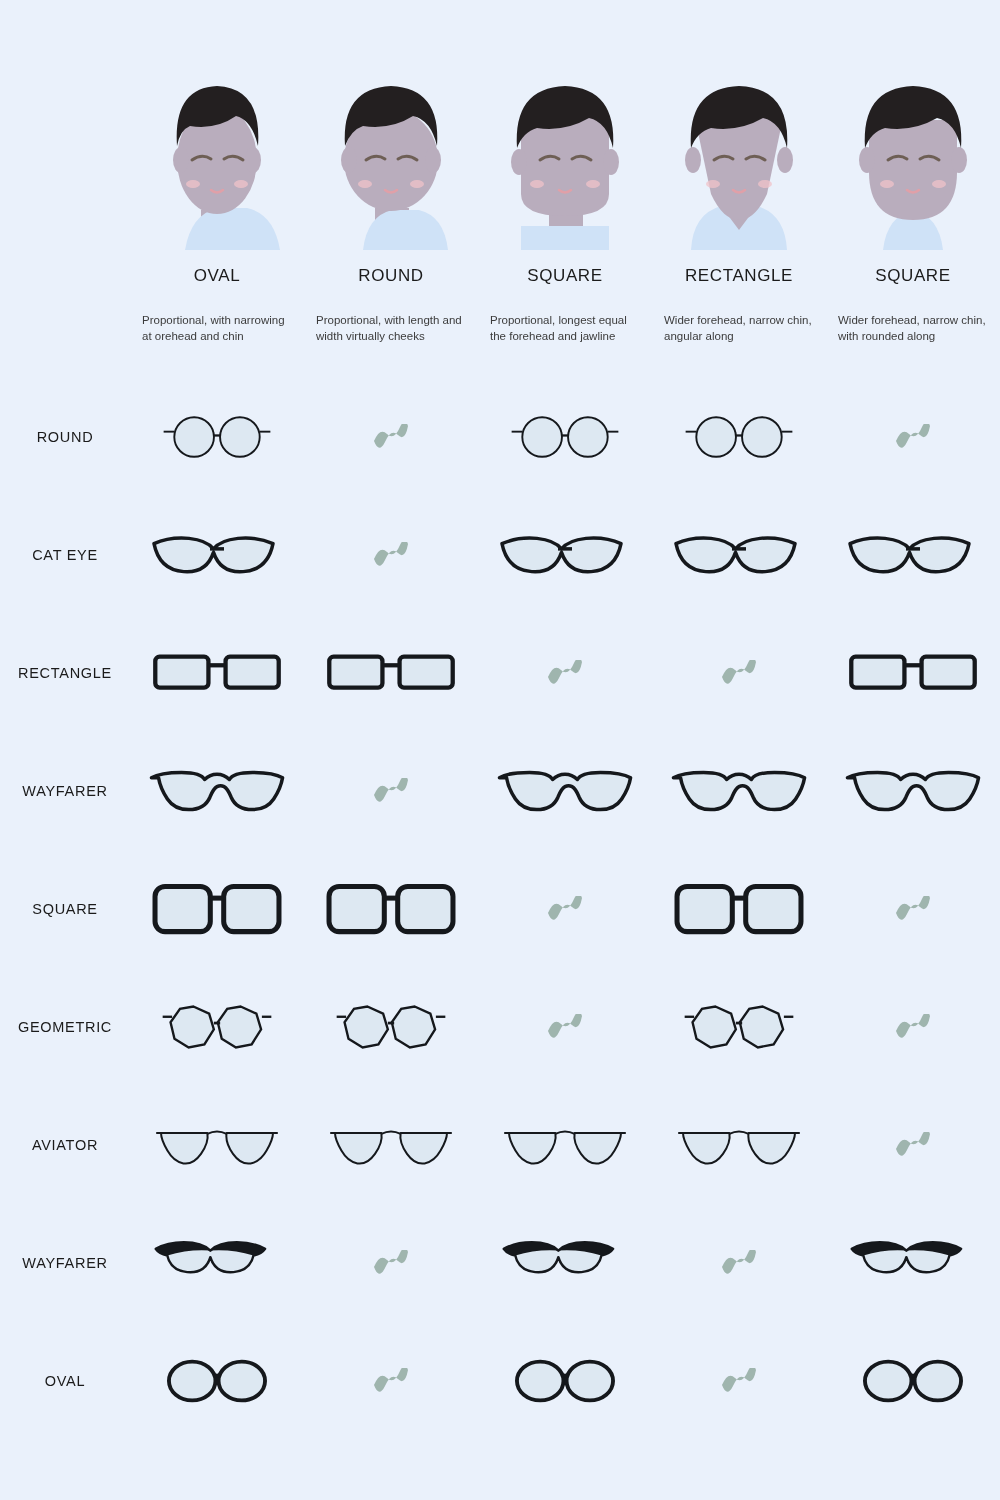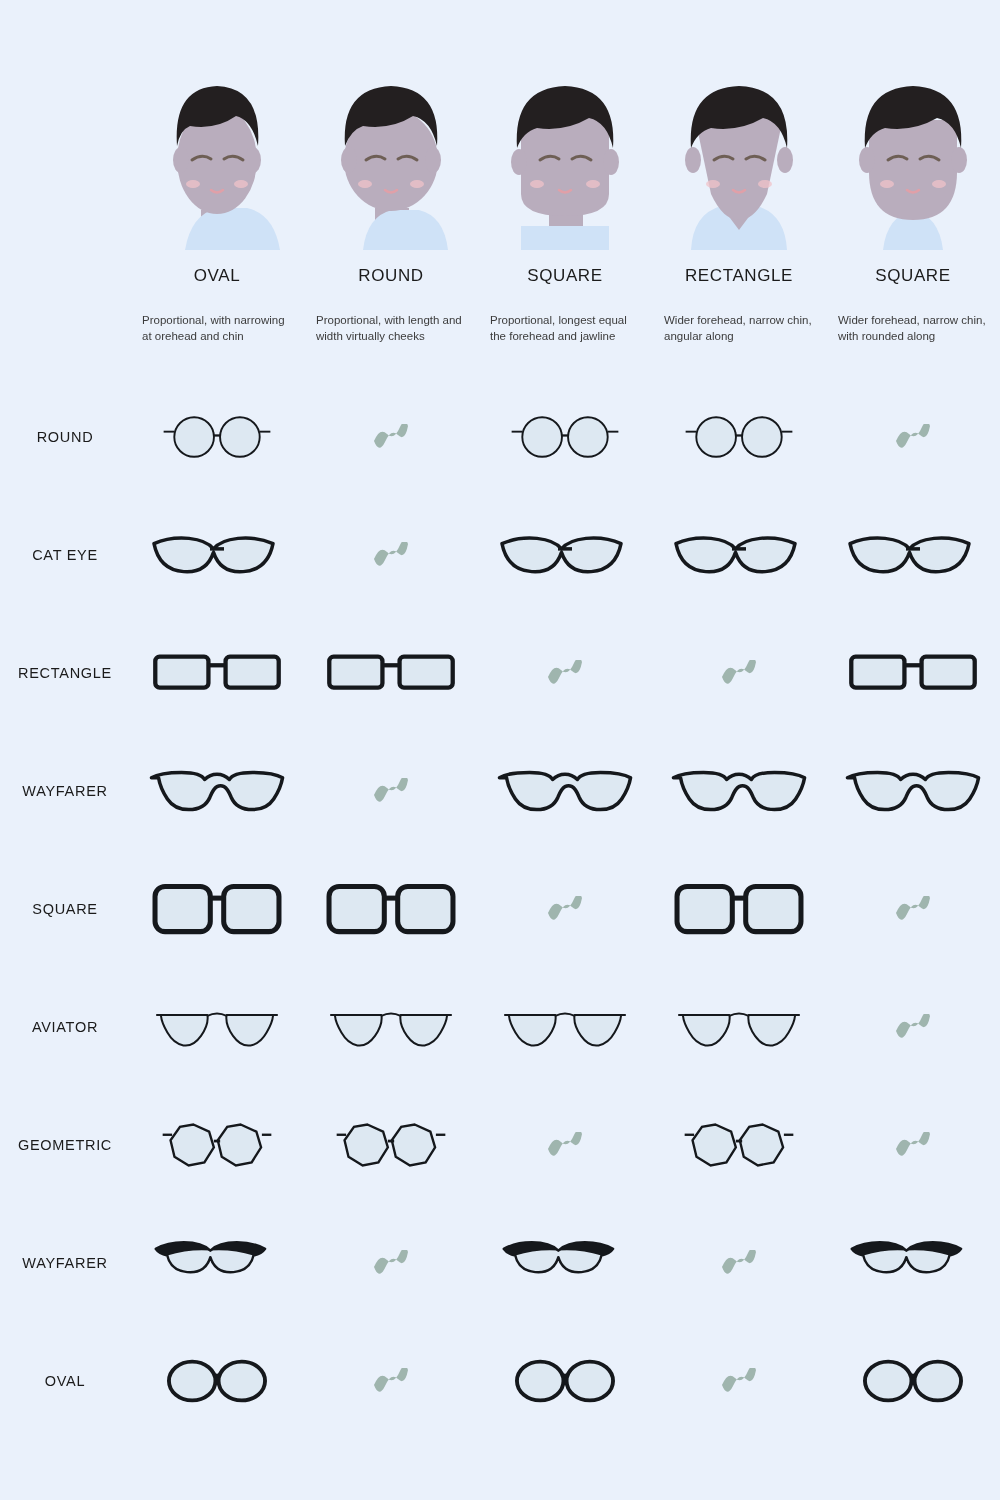--- a/index.html
+++ b/index.html
@@ -370,20 +370,62 @@
             </svg>
           </div>
           <div class="cell">
             <svg class="squiggle" viewBox="0 0 40 26" width="40" height="26">
               <path d="M3 17 q6-14 13-7 q7 7 13-7 q5-10 8-1 q-3 16-10 9 q-7-7-13 7 q-6 12-11 -1 z" fill="#9fb5ae"></path>
             </svg>
           </div>
         </div>
       </div>
       <div class="row">
+        <div class="row-label">GEOMETRIC</div>
+        <div class="cells">
+          <div class="cell">
+            <svg viewBox="0 0 160 70" width="126" height="56">
+              <path d="M50 9 l20 9 l6 20 l-12 19 l-20 4 l-18-11 l-5-21 l12-17 z" fill="#dde8f2" stroke="#15181c" stroke-width="3"></path>
+              <path d="M110 9 l20 9 l6 20 l-12 19 l-20 4 l-18-11 l-5-21 l12-17 z" fill="#dde8f2" stroke="#15181c" stroke-width="3"></path>
+              <path d="M76 30 h8" stroke="#15181c" stroke-width="3.5"></path>
+              <path d="M23 22 h-12" stroke="#15181c" stroke-width="3"></path>
+              <path d="M137 22 h12" stroke="#15181c" stroke-width="3"></path>
+            </svg>
+          </div>
+          <div class="cell">
+            <svg viewBox="0 0 160 70" width="126" height="56">
+              <path d="M50 9 l20 9 l6 20 l-12 19 l-20 4 l-18-11 l-5-21 l12-17 z" fill="#dde8f2" stroke="#15181c" stroke-width="3"></path>
+              <path d="M110 9 l20 9 l6 20 l-12 19 l-20 4 l-18-11 l-5-21 l12-17 z" fill="#dde8f2" stroke="#15181c" stroke-width="3"></path>
+              <path d="M76 30 h8" stroke="#15181c" stroke-width="3.5"></path>
+              <path d="M23 22 h-12" stroke="#15181c" stroke-width="3"></path>
+              <path d="M137 22 h12" stroke="#15181c" stroke-width="3"></path>
+            </svg>
+          </div>
+          <div class="cell">
+            <svg class="squiggle" viewBox="0 0 40 26" width="40" height="26">
+              <path d="M3 17 q6-14 13-7 q7 7 13-7 q5-10 8-1 q-3 16-10 9 q-7-7-13 7 q-6 12-11 -1 z" fill="#9fb5ae"></path>
+            </svg>
+          </div>
+          <div class="cell">
+            <svg viewBox="0 0 160 70" width="126" height="56">
+              <path d="M50 9 l20 9 l6 20 l-12 19 l-20 4 l-18-11 l-5-21 l12-17 z" fill="#dde8f2" stroke="#15181c" stroke-width="3"></path>
+              <path d="M110 9 l20 9 l6 20 l-12 19 l-20 4 l-18-11 l-5-21 l12-17 z" fill="#dde8f2" stroke="#15181c" stroke-width="3"></path>
+              <path d="M76 30 h8" stroke="#15181c" stroke-width="3.5"></path>
+              <path d="M23 22 h-12" stroke="#15181c" stroke-width="3"></path>
+              <path d="M137 22 h12" stroke="#15181c" stroke-width="3"></path>
+            </svg>
+          </div>
+          <div class="cell">
+            <svg class="squiggle" viewBox="0 0 40 26" width="40" height="26">
+              <path d="M3 17 q6-14 13-7 q7 7 13-7 q5-10 8-1 q-3 16-10 9 q-7-7-13 7 q-6 12-11 -1 z" fill="#9fb5ae"></path>
+            </svg>
+          </div>
+        </div>
+      </div>
+      <div class="row">
         <div class="row-label">AVIATOR</div>
         <div class="cells">
           <div class="cell">
             <svg viewBox="0 0 160 70" width="128" height="56">
               <path d="M10 20 h58 q2 12-8 26 q-10 14-22 12 q-12-2-20-16 q-8-14-8-22 z" fill="#dde8f2" stroke="#15181c" stroke-width="2.5" stroke-linejoin="round"></path>
               <path d="M92 20 h58 q0 8-8 22 q-8 14-20 16 q-12 2-22-12 q-10-14-8-26 z" fill="#dde8f2" stroke="#15181c" stroke-width="2.5" stroke-linejoin="round"></path>
               <path d="M68 21 q12-6 24 0" stroke="#15181c" stroke-width="2.5" fill="none"></path>
               <path d="M10 20 h-6" stroke="#15181c" stroke-width="2.5"></path>
               <path d="M150 20 h6" stroke="#15181c" stroke-width="2.5"></path>
             </svg>
@@ -416,62 +458,20 @@
             </svg>
           </div>
           <div class="cell">
             <svg class="squiggle" viewBox="0 0 40 26" width="40" height="26">
               <path d="M3 17 q6-14 13-7 q7 7 13-7 q5-10 8-1 q-3 16-10 9 q-7-7-13 7 q-6 12-11 -1 z" fill="#9fb5ae"></path>
             </svg>
           </div>
         </div>
       </div>
       <div class="row">
-        <div class="row-label">GEOMETRIC</div>
-        <div class="cells">
-          <div class="cell">
-            <svg viewBox="0 0 160 70" width="126" height="56">
-              <path d="M50 9 l20 9 l6 20 l-12 19 l-20 4 l-18-11 l-5-21 l12-17 z" fill="#dde8f2" stroke="#15181c" stroke-width="3"></path>
-              <path d="M110 9 l20 9 l6 20 l-12 19 l-20 4 l-18-11 l-5-21 l12-17 z" fill="#dde8f2" stroke="#15181c" stroke-width="3"></path>
-              <path d="M76 30 h8" stroke="#15181c" stroke-width="3.5"></path>
-              <path d="M23 22 h-12" stroke="#15181c" stroke-width="3"></path>
-              <path d="M137 22 h12" stroke="#15181c" stroke-width="3"></path>
-            </svg>
-          </div>
-          <div class="cell">
-            <svg viewBox="0 0 160 70" width="126" height="56">
-              <path d="M50 9 l20 9 l6 20 l-12 19 l-20 4 l-18-11 l-5-21 l12-17 z" fill="#dde8f2" stroke="#15181c" stroke-width="3"></path>
-              <path d="M110 9 l20 9 l6 20 l-12 19 l-20 4 l-18-11 l-5-21 l12-17 z" fill="#dde8f2" stroke="#15181c" stroke-width="3"></path>
-              <path d="M76 30 h8" stroke="#15181c" stroke-width="3.5"></path>
-              <path d="M23 22 h-12" stroke="#15181c" stroke-width="3"></path>
-              <path d="M137 22 h12" stroke="#15181c" stroke-width="3"></path>
-            </svg>
-          </div>
-          <div class="cell">
-            <svg class="squiggle" viewBox="0 0 40 26" width="40" height="26">
-              <path d="M3 17 q6-14 13-7 q7 7 13-7 q5-10 8-1 q-3 16-10 9 q-7-7-13 7 q-6 12-11 -1 z" fill="#9fb5ae"></path>
-            </svg>
-          </div>
-          <div class="cell">
-            <svg viewBox="0 0 160 70" width="126" height="56">
-              <path d="M50 9 l20 9 l6 20 l-12 19 l-20 4 l-18-11 l-5-21 l12-17 z" fill="#dde8f2" stroke="#15181c" stroke-width="3"></path>
-              <path d="M110 9 l20 9 l6 20 l-12 19 l-20 4 l-18-11 l-5-21 l12-17 z" fill="#dde8f2" stroke="#15181c" stroke-width="3"></path>
-              <path d="M76 30 h8" stroke="#15181c" stroke-width="3.5"></path>
-              <path d="M23 22 h-12" stroke="#15181c" stroke-width="3"></path>
-              <path d="M137 22 h12" stroke="#15181c" stroke-width="3"></path>
-            </svg>
-          </div>
-          <div class="cell">
-            <svg class="squiggle" viewBox="0 0 40 26" width="40" height="26">
-              <path d="M3 17 q6-14 13-7 q7 7 13-7 q5-10 8-1 q-3 16-10 9 q-7-7-13 7 q-6 12-11 -1 z" fill="#9fb5ae"></path>
-            </svg>
-          </div>
-        </div>
-      </div>
-      <div class="row">
         <div class="row-label">WAYFARER</div>
         <div class="cells">
           <div class="cell">
             <svg viewBox="0 0 160 70" width="140" height="58">
               <path d="M6 18 q14-8 34-8 q22 0 32 10 q10-10 32-10 q20 0 34 8 q-4 6-14 8 q-4 18-24 20 q-22 2-28-18 q-6 20-28 18 q-20-2-24-20 q-10-2-14-8 z" fill="#dde8f2" stroke="#15181c" stroke-width="3" stroke-linejoin="round"></path>
               <path d="M6 18 q14-8 34-8 q22 0 32 10 q10-10 32-10 q20 0 34 8 q-4 6-14 8 q-26-8-52-6 q-26-2-52 6 q-10-2-14-8 z" fill="#15181c"></path>
             </svg>
           </div>
           <div class="cell">
             <svg class="squiggle" viewBox="0 0 40 26" width="40" height="26">

